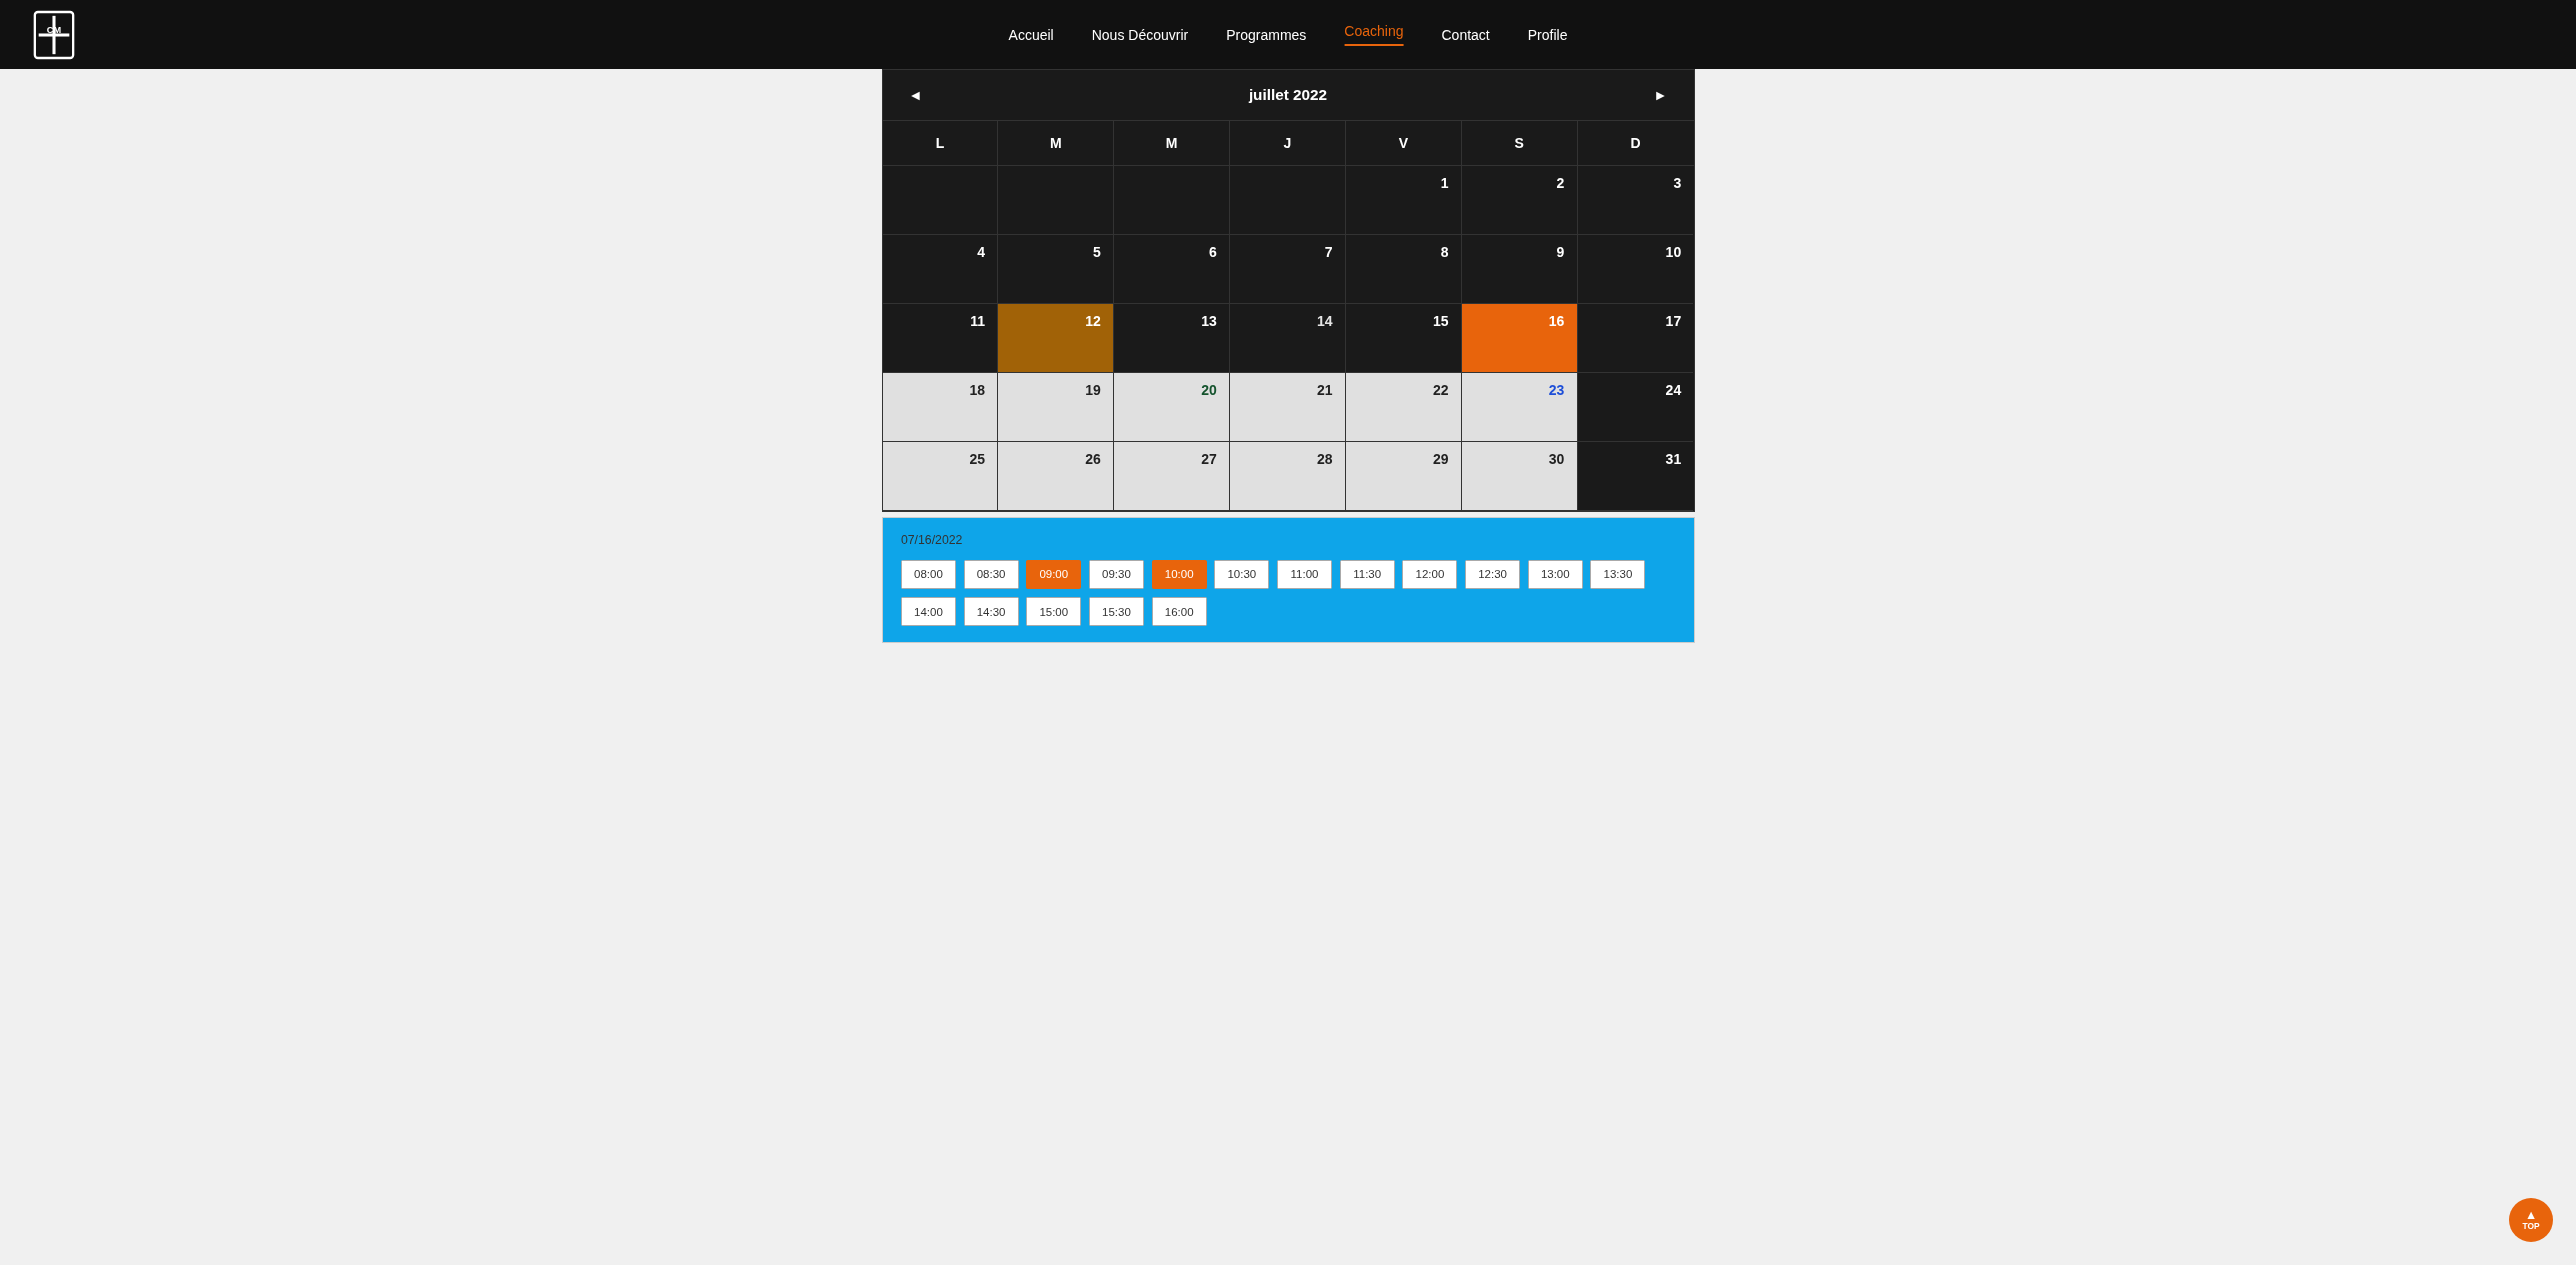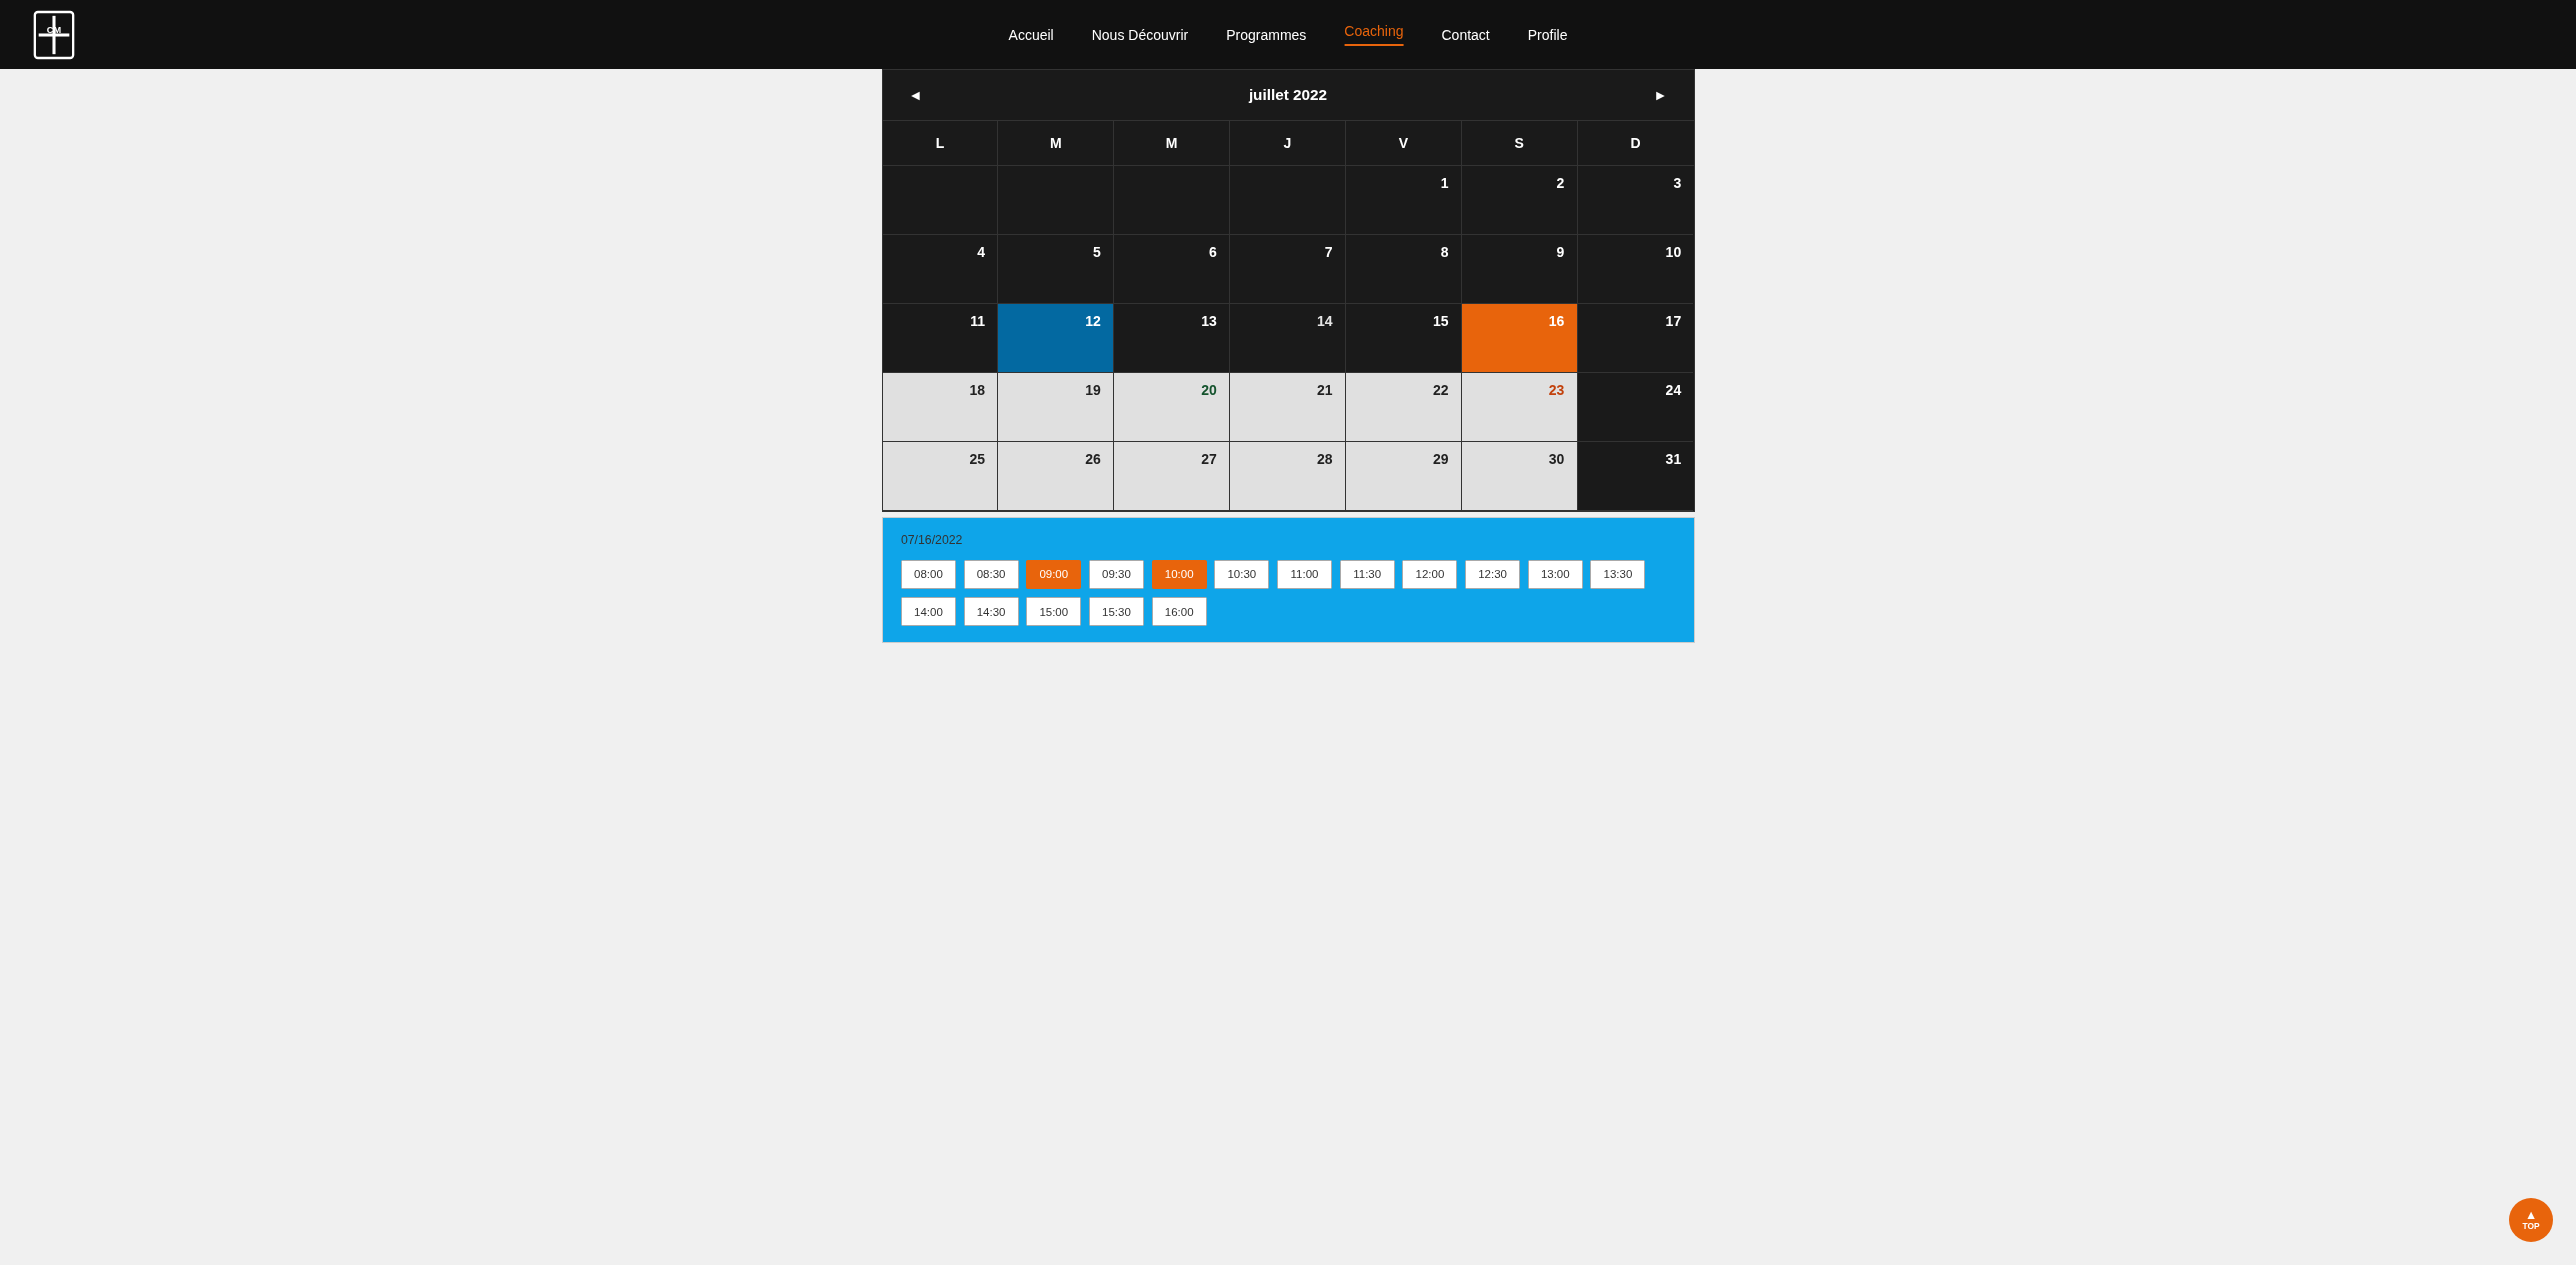--- a/index.html
+++ b/index.html
@@ -271,32 +271,32 @@
         <div class="cal-cell" style="background: rgb(26, 26, 26); color: white;">2</div>
         <div class="cal-cell" style="background: rgb(26, 26, 26); color: white;">3</div>
         <div class="cal-cell" style="background: rgb(26, 26, 26); color: white;">4</div>
         <div class="cal-cell" style="background: rgb(26, 26, 26); color: white;">5</div>
         <div class="cal-cell" style="background: rgb(26, 26, 26); color: white;">6</div>
         <div class="cal-cell" style="background: rgb(26, 26, 26); color: white;">7</div>
         <div class="cal-cell" style="background: rgb(26, 26, 26); color: white;">8</div>
         <div class="cal-cell" style="background: rgb(26, 26, 26); color: white;">9</div>
         <div class="cal-cell" style="background: rgb(26, 26, 26); color: white;">10</div>
         <div class="cal-cell" style="background: rgb(26, 26, 26); color: white;">11</div>
-        <div class="cal-cell" style="background: #0369a1; color: white;">12</div>
+        <div class="cal-cell" style="background: #a16207; color: white;">12</div>
         <div class="cal-cell" style="background: rgb(26, 26, 26); color: white;">13</div>
         <div class="cal-cell" style="background: rgb(26, 26, 26); color: #e5e5e5;">14</div>
         <div class="cal-cell" style="background: rgb(26, 26, 26); color: white;">15</div>
         <div class="cal-cell selected">16</div>
         <div class="cal-cell" style="background: rgb(26, 26, 26); color: white;">17</div>
         <div class="cal-cell light-bg" style="color: rgb(34, 34, 34);">18</div>
         <div class="cal-cell light-bg" style="color: rgb(34, 34, 34);">19</div>
         <div class="cal-cell light-bg" style="color: #14532d;">20</div>
         <div class="cal-cell light-bg" style="color: rgb(34, 34, 34);">21</div>
         <div class="cal-cell light-bg" style="color: rgb(34, 34, 34);">22</div>
-        <div class="cal-cell light-bg" style="color: #c2410c;">23</div>
+        <div class="cal-cell light-bg" style="color: #1d4ed8;">23</div>
         <div class="cal-cell" style="background: rgb(26, 26, 26); color: white;">24</div>
         <div class="cal-cell light-bg" style="color: rgb(34, 34, 34);">25</div>
         <div class="cal-cell light-bg" style="color: rgb(34, 34, 34);">26</div>
         <div class="cal-cell light-bg" style="color: rgb(34, 34, 34);">27</div>
         <div class="cal-cell light-bg" style="color: rgb(34, 34, 34);">28</div>
         <div class="cal-cell light-bg" style="color: rgb(34, 34, 34);">29</div>
         <div class="cal-cell light-bg" style="color: rgb(34, 34, 34);">30</div>
         <div class="cal-cell" style="background: rgb(26, 26, 26); color: white;">31</div>
       </div>
 

